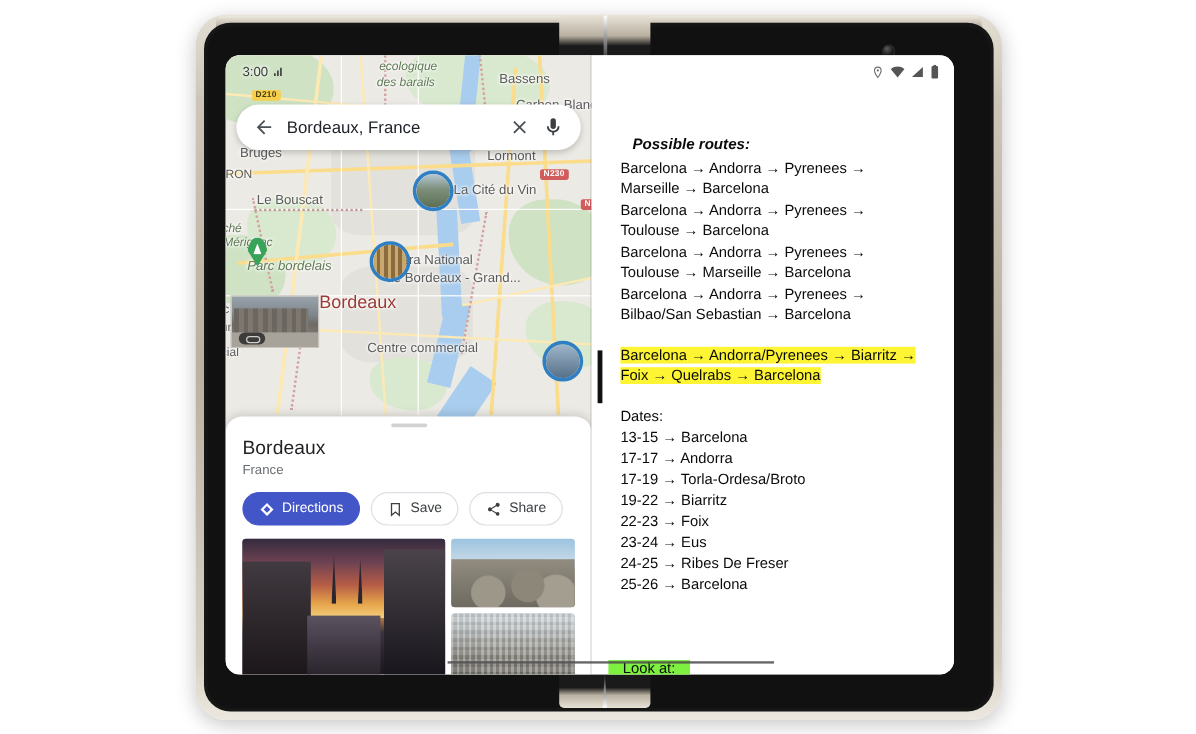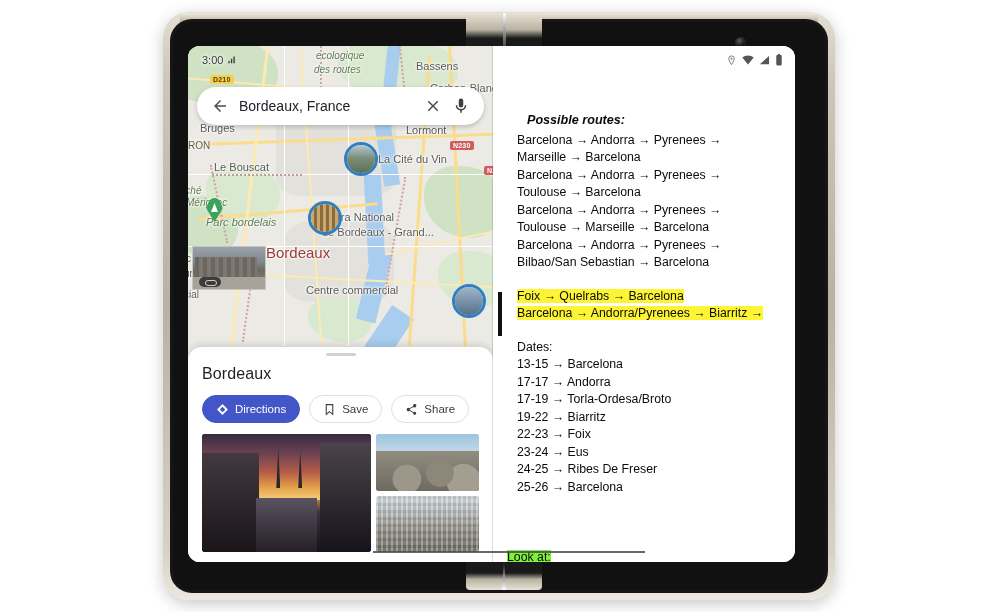--- a/index.html
+++ b/index.html
@@ -264,21 +264,21 @@
   .hl-yellow{ background:#fdf434; }
   .gap{ height:16px; }
   .dates-head{ }
   .caret{
     position:absolute; left:5px; top:246px;
     width:4px; height:44px; background:#111;
   }
   .lookat-wrap{
     position:absolute; left:14px; bottom:-4px;
   }
-  .lookat{ background:#7ef03f; padding:0 0; font-size:12.3px; }
+  .lookat{ background:#7ef03f; padding:0 12px; font-size:12.3px; }
   .fold-line{
     position:absolute; left:-120px; bottom:9px; width:272px; height:2px;
     background:#4d4d4d; opacity:.85;
   }
   .seam{
     position:absolute; left:304px; top:0; width:3px; height:516px;
     background:linear-gradient(90deg, rgba(0,0,0,.16), rgba(0,0,0,.03));
   }
 </style>
 </head>
@@ -331,21 +331,21 @@
         <div class="road" style="left:96px;top:0;width:1px;height:300px;"></div>
 
         <div class="border-dot" style="left:132px;top:-5px;height:55px;"></div>
         <div class="border-dot" style="left:214px;top:-5px;height:70px;transform:rotate(-6deg);"></div>
         <div class="border-dot" style="left:206px;top:130px;height:120px;transform:rotate(10deg);"></div>
         <div class="border-dot" style="left:30px;top:118px;height:80px;transform:rotate(-12deg);"></div>
         <div class="border-dot-h" style="left:24px;top:128px;width:90px;"></div>
         <div class="border-dot" style="left:58px;top:236px;height:60px;transform:rotate(8deg);"></div>
 
         <div class="map-label green-l" style="left:128px;top:4px;">ecologique</div>
-        <div class="map-label green-l" style="left:126px;top:18px;">des routes</div>
+        <div class="map-label green-l" style="left:126px;top:18px;">des barails</div>
         <div class="map-label big" style="left:228px;top:14px;">Bassens</div>
         <div class="map-label big" style="left:242px;top:36px;">Carbon-Blanc</div>
         <div class="map-label big" style="left:218px;top:78px;">Lormont</div>
         <div class="map-label big" style="left:12px;top:76px;">Bruges</div>
         <div class="map-label big" style="left:26px;top:115px;">Le Bouscat</div>
         <div class="map-label big" style="left:190px;top:107px;">La Cité du Vin</div>
         <div class="map-label green-l" style="left:-2px;top:151px;">Mérignac</div>
         <div class="map-label green-l" style="left:-6px;top:139px;">rché</div>
         <div class="map-label" style="left:0px;top:94px;">RON</div>
         <div class="map-label green-l big" style="left:18px;top:170px;">Parc bordelais</div>
@@ -398,20 +398,21 @@
           <path fill="#4a4f55" d="M19 6.4 17.6 5 12 10.6 6.4 5 5 6.4 10.6 12 5 17.6 6.4 19 12 13.4 17.6 19 19 17.6 13.4 12z"></path>
         </svg>
         <svg class="ic" viewBox="0 0 24 24">
           <path fill="#3c4043" d="M12 14a3 3 0 0 0 3-3V5a3 3 0 1 0-6 0v6a3 3 0 0 0 3 3zm5-3a5 5 0 0 1-10 0H5a7 7 0 0 0 6 6.9V21h2v-3.1A7 7 0 0 0 19 11z"></path>
         </svg>
       </div>
 
       <div class="sheet">
         <div class="grabber"></div>
         <h1>Bordeaux</h1>
+        <div class="sub">France</div>
 
         <div class="actions">
           <div class="chip primary">
             <svg style="width:13px;height:13px" viewBox="0 0 24 24">
               <path fill="#fff" d="M12 2 2 12l10 10 10-10zm0 4.8L17.2 12 12 17.2 6.8 12z"></path>
             </svg>
             <span>Directions</span>
           </div>
           <div class="chip">
             <svg style="width:13px;height:13px" viewBox="0 0 24 24">
@@ -480,22 +481,22 @@
         <div class="rline">Marseille → Barcelona</div>
         <div class="rline">Barcelona → Andorra → Pyrenees →</div>
         <div class="rline">Toulouse → Barcelona</div>
         <div class="rline">Barcelona → Andorra → Pyrenees →</div>
         <div class="rline">Toulouse → Marseille → Barcelona</div>
         <div class="rline">Barcelona → Andorra → Pyrenees →</div>
         <div class="rline">Bilbao/San Sebastian → Barcelona</div>
 
         <div class="gap"></div>
 
+        <div class="rline"><span class="hl-yellow">Barcelona → Andorra/Pyrenees → Biarritz →</span></div>
         <div class="rline"><span class="hl-yellow">Foix → Quelrabs → Barcelona</span></div>
-        <div class="rline"><span class="hl-yellow">Barcelona → Andorra/Pyrenees → Biarritz →</span></div>
 
         <div class="gap"></div>
 
         <div class="rline dates-head">Dates:</div>
         <div class="rline">13-15 → Barcelona</div>
         <div class="rline">17-17 → Andorra</div>
         <div class="rline">17-19 → Torla-Ordesa/Broto</div>
         <div class="rline">19-22 → Biarritz</div>
         <div class="rline">22-23 → Foix</div>
         <div class="rline">23-24 → Eus</div>

